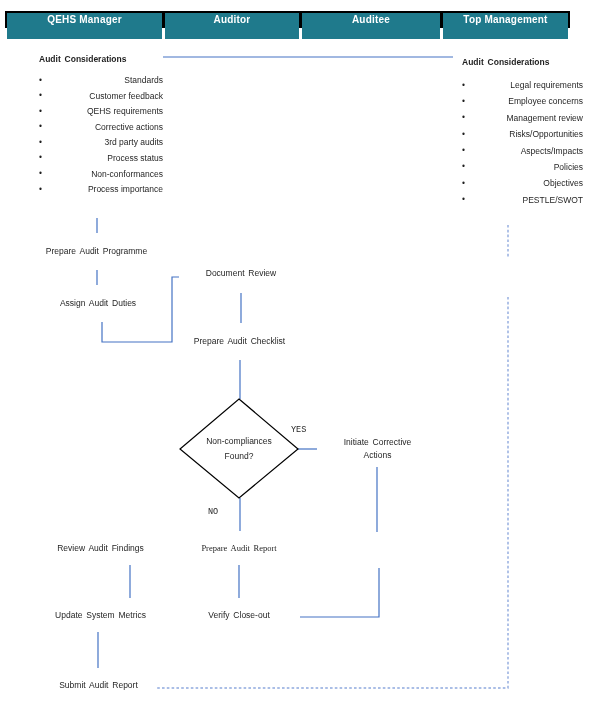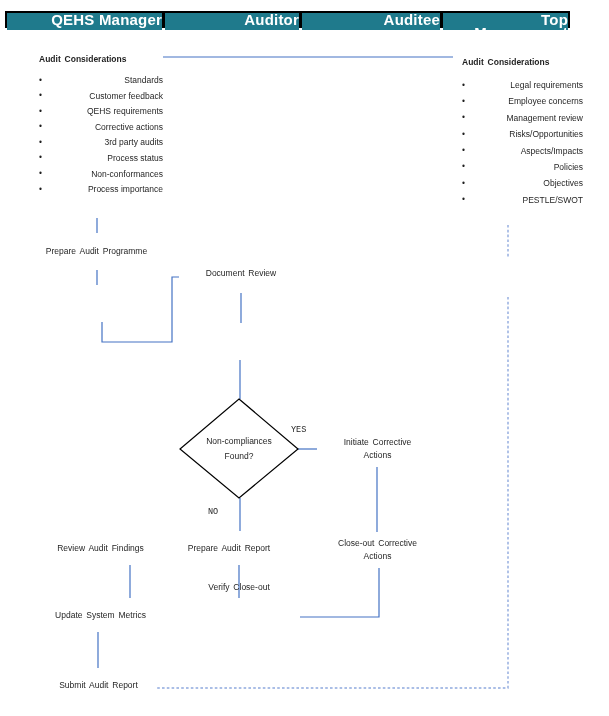--- a/index.html
+++ b/index.html
@@ -7,22 +7,22 @@
     --border:#000000; --text:#1f1f1f;
   }
   html,body{margin:0;padding:0;background:#ffffff;}
   #canvas{
     position:relative;width:609px;height:716px;background:#ffffff;overflow:hidden;
     font-family:"Liberation Sans", sans-serif;color:var(--text);
   }
   
   .laneband{position:absolute;left:5px;top:11px;width:565px;height:17px;background:#000;}
   .lane{
-    position:absolute;top:2px;height:17px;background:var(--lane-bg);color:var(--lane-text);
-    font-size:15px;font-weight:bold;letter-spacing:.2px;text-align:right;line-height:13px;
+    position:absolute;top:2px;height:26px;background:var(--lane-bg);color:var(--lane-text);
+    font-size:10px;font-weight:bold;letter-spacing:.2px;text-align:center;line-height:13px;
   }
   
   #wires{position:absolute;left:0;top:0;width:609px;height:716px;}
   .wire{fill:none;stroke:var(--conn);stroke-width:1.2px;}
   .wire.dash{stroke:var(--conn-dash);stroke-width:1.4px;stroke-dasharray:2.6 2.2;}
   .diamond{fill:#ffffff;stroke:var(--border);stroke-width:1.2px;}
   
   .pbox{position:absolute;display:flex;align-items:center;justify-content:center;}
   .boxshape{position:absolute;left:0;top:0;}
   .lbl{position:relative;display:block;text-align:center;font-size:8.5px;line-height:13px;word-spacing:1.5px;}
@@ -99,64 +99,68 @@
         <li>Objectives</li>
         <li>PESTLE/SWOT</li>
       </ul>
   </div>
 
   <div class="pbox" style="left:30px;top:233px;width:133px;height:37px;">
       <svg class="boxshape" width="133" height="37"></svg>
     <span class="lbl">Prepare Audit Programme</span>
   </div>
 
+  <div class="pbox" style="left:33px;top:285px;width:130px;height:37px;">
+      <svg class="boxshape" width="130" height="37"></svg>
+    <span class="lbl">Assign Audit Duties</span>
+  </div>
 
   <div class="pbox" style="left:179px;top:254px;width:124px;height:39px;">
       <svg class="boxshape" width="124" height="39"></svg>
     <span class="lbl">Document Review</span>
   </div>
 
+  <div class="pbox" style="left:179px;top:323px;width:121px;height:37px;">
+      <svg class="boxshape" width="121" height="37"></svg>
+    <span class="lbl">Prepare Audit Checklist</span>
+  </div>
 
   <div class="pbox" style="left:182px;top:427px;width:114px;height:44px;background:transparent;">
     <span class="lbl" style="line-height:15px;">
       <span style="display:block;">Non-compliances</span>
       <span style="display:block;">Found?</span>
     </span>
   </div>
 
   <div class="branch" style="left:291px;top:425px;">YES</div>
   <div class="branch" style="left:208px;top:507px;">NO</div>
 
   <div class="pbox" style="left:317px;top:430px;width:121px;height:37px;">
       <svg class="boxshape" width="121" height="37"></svg>
     <span class="lbl narrow">Initiate Corrective Actions</span>
   </div>
 
-  <div class="pbox" style="left:317px;top:532px;width:121px;height:36px;">
-      <svg class="boxshape" width="121" height="36"></svg>
-    <span class="lbl narrow">Close-out Corrective Actions</span>
-  </div>
 
 
   <div class="pbox" style="left:40px;top:531px;width:121px;height:34px;">
       <svg class="boxshape" width="121" height="34"></svg>
     <span class="lbl">Review Audit Findings</span>
   </div>
 
-  <div class="pbox" style="left:168px;top:531px;width:122px;height:34px;">
+  <div class="pbox" style="left:178px;top:531px;width:122px;height:34px;font-family:Liberation Serif, serif;">
       <svg class="boxshape" width="122" height="34"></svg>
     <span class="lbl">Prepare Audit Report</span>
   </div>
 
   <div class="pbox" style="left:40px;top:598px;width:121px;height:34px;">
       <svg class="boxshape" width="121" height="34"></svg>
     <span class="lbl">Update System Metrics</span>
   </div>
 
-  <div class="pbox" style="left:178px;top:570px;width:122px;height:34px;align-items:center;">
+  <div class="pbox" style="left:178px;top:598px;width:122px;height:34px;align-items:center;">
       <svg class="boxshape" width="122" height="34"></svg>
     <span class="lbl">Verify Close-out</span>
   </div>
 
   <div class="pbox" style="left:42px;top:668px;width:113px;height:34px;">
       <svg class="boxshape" width="113" height="34"></svg>
     <span class="lbl">Submit Audit Report</span>
   </div>
 
 </div>

